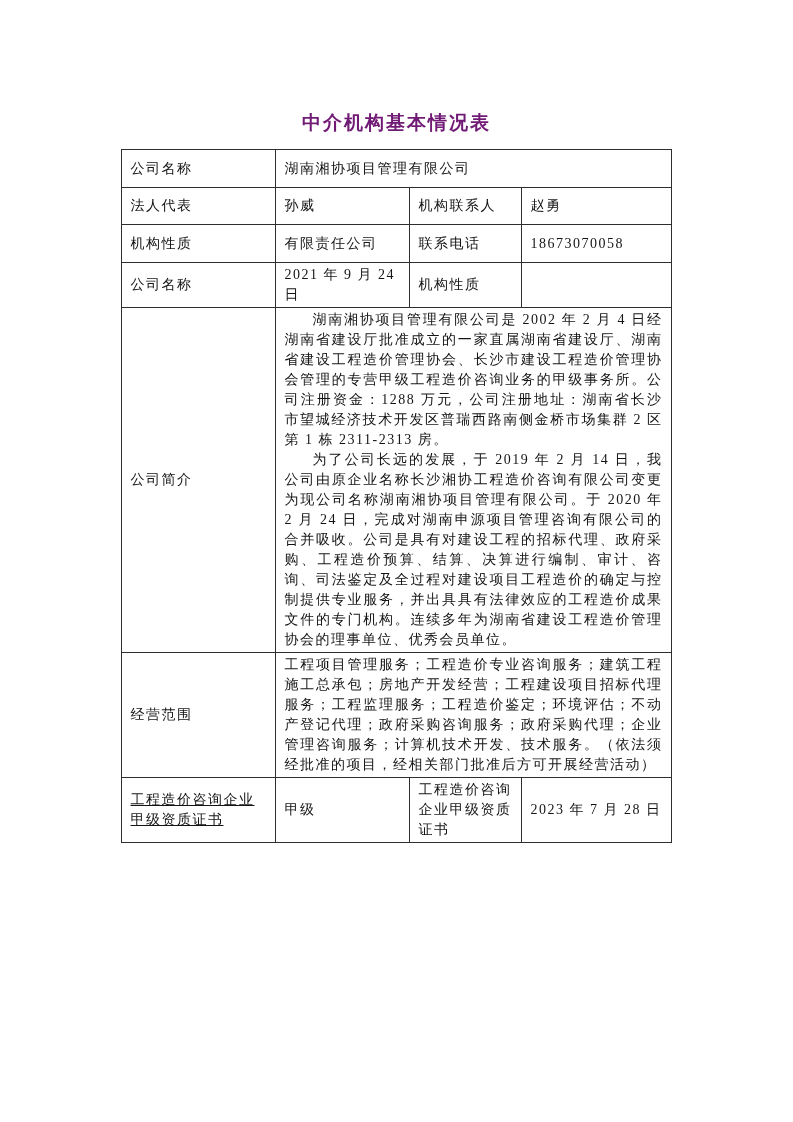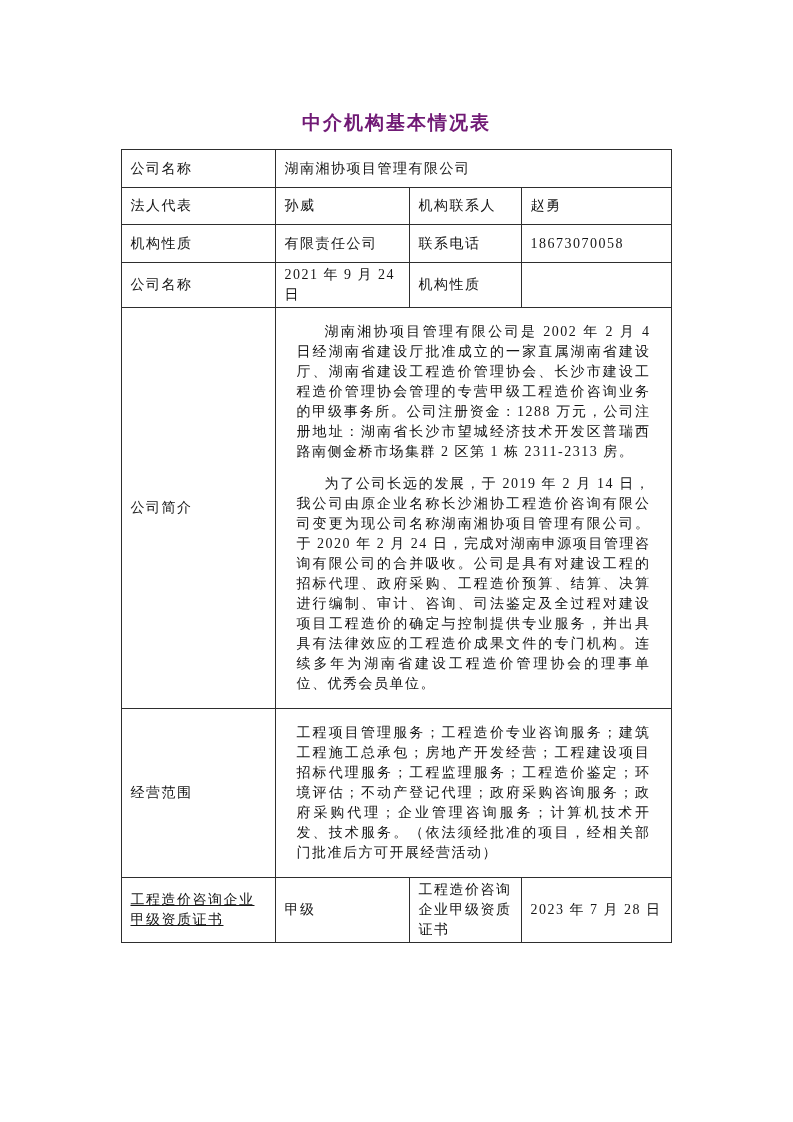--- a/index.html
+++ b/index.html
@@ -42,21 +42,21 @@
   tr.h38 td { height: 38px; }
   tr.h37 td { height: 37px; }
   tr.h39 td { height: 38px; margin-left: 28px; }
   tr.h47 td { height: 47px; }
   tr.h61 td { height: 61px; }
   td.block {
     text-align: justify;
     padding: 3px 6px;
     line-height: 21px;
   }
-  td.block p { margin: 12px; text-indent: 2em; }
+  td.block p { margin: 0; text-indent: 2em; }
   td.block .no-indent { text-indent: 0; }
   td.qual-name {
     text-align: left;
     padding-left: 9px;
     padding-right: 6px;
     line-height: 21px;
     text-decoration: underline;
   }
   td.authority { line-height: 19px; padding-left: 2px; padding-right: 2px; }
 </style>

